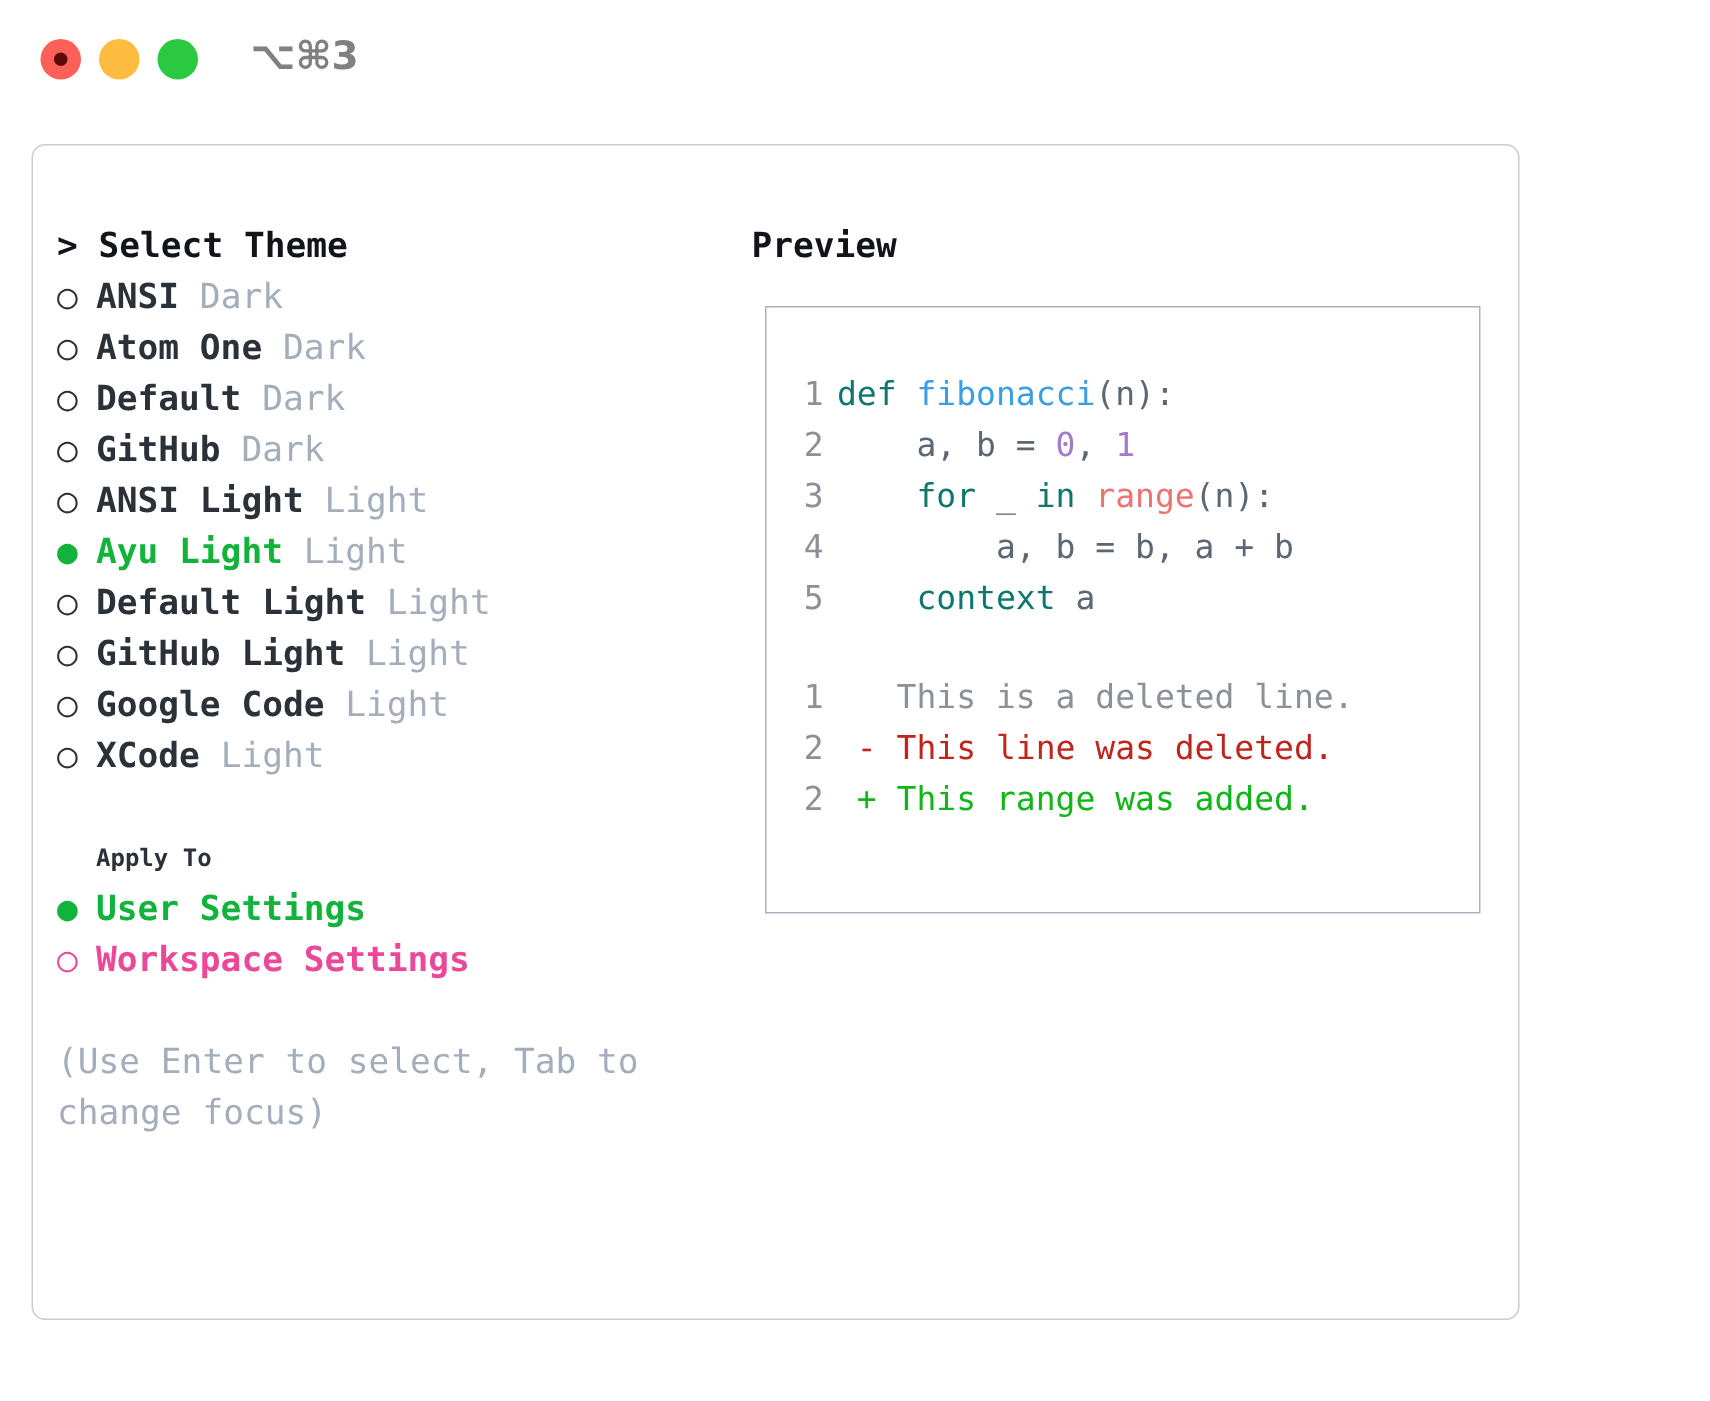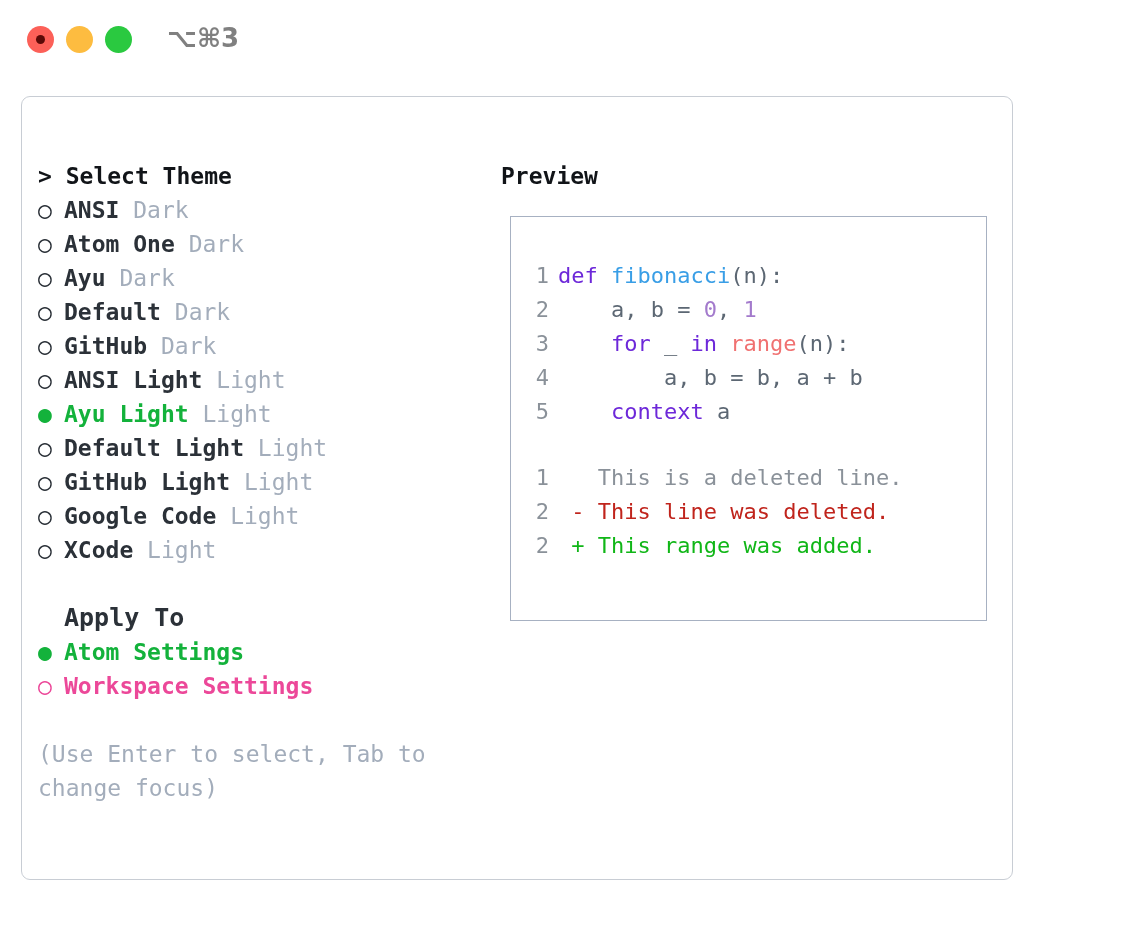--- a/index.html
+++ b/index.html
@@ -96,42 +96,41 @@
     left: 16px;
     top: 50px;
     width: 460px;
   }
   .list-title {
     font-size: 23px;
     font-weight: bold;
     color: #111418;
     line-height: 34px;
     white-space: pre;
-    margin-top: 12px;
   }
   .item {
     font-size: 23px;
     line-height: 34px;
     color: #2b3138;
     white-space: pre;
     display: block;
   }
   .item .marker {
     display: inline-block;
     width: 26px;
   }
   .item .name { font-weight: bold; }
   .item .tag  { color: #a3adbb; font-weight: normal; text-align: center; }
   .item.selected { color: #13b23b; }
   .item.selected .tag { color: #a3adbb; }
 
   .section-gap { height: 34px; }
 
   .apply-title {
-    font-size: 25px;
+    font-size: 16px;
     line-height: 34px;
     color: #2b3138;
     font-weight: bold;
     white-space: pre;
     padding-left: 26px;
   }
   .apply-item {
     font-size: 23px;
     line-height: 34px;
     color: #ec4899;
@@ -147,21 +146,21 @@
     color: #a3adbb;
     width: 420px;
     white-space: pre-wrap;
     word-break: break-word;
   }
 
   
   .right-col {
     position: absolute;
     left: 479px;
-    top: 62px;
+    top: 50px;
     width: 500px;
   }
   .preview-title {
     font-size: 23px;
     font-weight: bold;
     color: #111418;
     line-height: 34px;
     white-space: pre;
   }
   .code-box {
@@ -182,21 +181,21 @@
     white-space: pre;
     padding-left: 16px;
   }
   .ln {
     display: inline-block;
     width: 22px;
     text-align: right;
     color: #8a9199;
     margin-right: 9px;
   }
-  .tok-kw   { color: #6d28d9; }
+  .tok-kw   { color: #0f766e; }
   .tok-fn   { color: #399ee6; }
   .tok-num  { color: #a37acc; }
   .tok-bi   { color: #f07171; }
   .tok-txt  { color: #5c6773; }
   .tok-ctx  { color: #8a9199; }
   .tok-del  { color: #c0241c; }
   .tok-add  { color: #10b617; }
   .code-spacer { height: 32px; }
 </style>
 </head>
@@ -214,36 +213,35 @@
   </div>
 
   <div class="panel">
     <div class="cols">
 
       <div class="left-col">
         <div class="list-title">&gt; Select Theme</div>
         <div id="theme-list">
             <div class="item"><span class="marker">○</span><span class="name">ANSI</span><span class="tag"> Dark</span></div>
             <div class="item"><span class="marker">○</span><span class="name">Atom One</span><span class="tag"> Dark</span></div>
-            <div class="item"><span class="marker">○</span><span class="name">Ayu</span><span class="tag"> Dark</span></div>
             <div class="item"><span class="marker">○</span><span class="name">Default</span><span class="tag"> Dark</span></div>
             <div class="item"><span class="marker">○</span><span class="name">GitHub</span><span class="tag"> Dark</span></div>
             <div class="item"><span class="marker">○</span><span class="name">ANSI Light</span><span class="tag"> Light</span></div>
             <div class="item selected"><span class="marker">●</span><span class="name">Ayu Light</span><span class="tag"> Light</span></div>
             <div class="item"><span class="marker">○</span><span class="name">Default Light</span><span class="tag"> Light</span></div>
             <div class="item"><span class="marker">○</span><span class="name">GitHub Light</span><span class="tag"> Light</span></div>
             <div class="item"><span class="marker">○</span><span class="name">Google Code</span><span class="tag"> Light</span></div>
             <div class="item"><span class="marker">○</span><span class="name">XCode</span><span class="tag"> Light</span></div>
           </div>
 
         <div class="section-gap"></div>
 
         <div class="apply-title">Apply To</div>
         <div id="apply-list">
-            <div class="apply-item selected"><span class="marker">●</span><span>Atom Settings</span></div>
+            <div class="apply-item selected"><span class="marker">●</span><span>User Settings</span></div>
             <div class="apply-item"><span class="marker">○</span><span>Workspace Settings</span></div>
           </div>
 
         <div class="section-gap"></div>
 
         <div class="hint">(Use Enter to select, Tab to change focus)</div>
       </div>
 
       <div class="right-col">
         <div class="preview-title">Preview</div>

